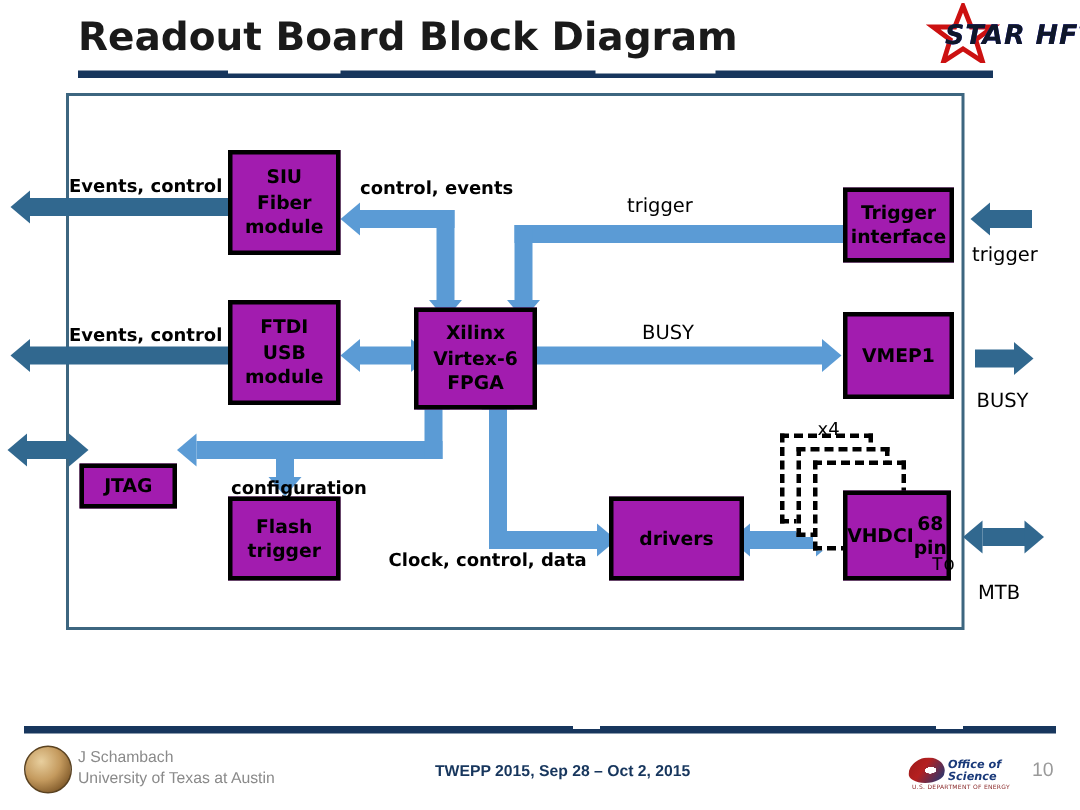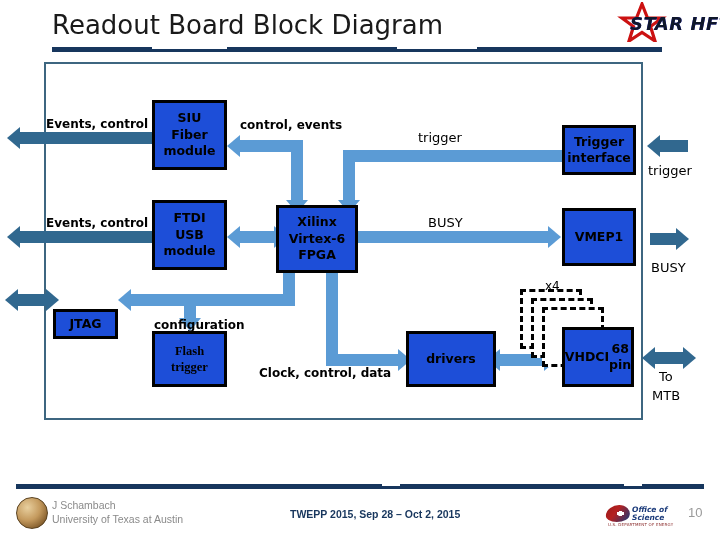--- a/index.html
+++ b/index.html
@@ -11,21 +11,21 @@
     overflow:hidden;
   }
   .abs{position:absolute;}
 
   
   #slide-title{
     left:52px; top:10px;
     font-size:26px;
     color:#1a1a1a;
     font-family:"DejaVu Sans", sans-serif;
-    font-weight:400;
+    font-weight:700;
     letter-spacing:0px;
     white-space:nowrap;
   }
   #header-rule{
     left:52px; top:47px; width:610px; height:5px;
     background:#17365d;
   }
   #header-rule .nick{position:absolute;top:-1px;height:3px;background:#ffffff;}
 
   
@@ -44,21 +44,21 @@
   #board-outline{
     left:44px; top:62px; width:599px; height:358px;
     border:2px solid #3d6680;
     box-sizing:border-box;
   }
 
   
   .block{
     box-sizing:border-box;
     border:3px solid #000000;
-    background:#1d4ed8;
+    background:#a21caf;
     display:flex; align-items:center; justify-content:center;
     text-align:center;
     font-family:"DejaVu Sans", sans-serif;
     font-weight:bold;
     font-size:12.5px;
     color:#000000;
     line-height:1.32;
     z-index:6;
   }
   .dashbox{
@@ -235,21 +235,21 @@
 <div class="block abs" style="left:152px;top:200px;width:75px;height:70px;flex-direction:column;">
   <span>FTDI</span>
   <span>USB</span>
   <span>module</span>
 </div>
 
 <div class="block abs" style="left:53px;top:285px;width:65px;height:30px;margin-top:24px;">
   <span>JTAG</span>
 </div>
 
-<div class="block abs" style="left:152px;top:331px;width:75px;height:56px;flex-direction:column;font-family:Liberation Serif, serif;">
+<div class="block abs" style="left:152px;top:331px;width:75px;height:56px;flex-direction:column;">
   <span>Flash</span>
   <span>trigger</span>
 </div>
 
 <div class="block abs" style="left:276px;top:205px;width:82px;height:68px;flex-direction:column;">
   <span>Xilinx</span>
   <span>Virtex-6</span>
   <span>FPGA</span>
 </div>
 
@@ -275,21 +275,21 @@
 <div class="lbl abs" style="left:46px;top:117px;">Events, control</div>
 <div class="lbl abs" style="left:46px;top:216px;">Events, control</div>
 <div class="lbl abs" style="left:240px;top:118px;">control, events</div>
 <div class="lbl-plain abs" style="left:418px;top:130px;">trigger</div>
 <div class="lbl-plain abs" style="left:428px;top:215px;">BUSY</div>
 <div class="lbl abs" style="left:154px;top:281px;margin-top:37px;">configuration</div>
 <div class="lbl abs" style="left:259px;top:366px;">Clock, control, data</div>
 <div class="lbl-plain abs" style="left:545px;top:279px;font-size:12px;">x4</div>
 <div class="lbl-plain abs" style="left:648px;top:163px;">trigger</div>
 <div class="lbl-plain abs" style="left:651px;top:260px;">BUSY</div>
-<div class="lbl-plain abs" style="left:659px;top:369px;">To</div>
+<div class="lbl-plain abs" style="left:621px;top:369px;font-family:Liberation Mono, monospace;">To</div>
 <div class="lbl-plain abs" style="left:652px;top:388px;">MTB</div>
 
 <div class="abs" id="footer-rule">
   <div class="nick" style="left:366px;width:18px;"></div>
   <div class="nick" style="left:608px;width:18px;"></div>
 </div>
 <div class="abs" id="ut-seal"></div>
 <div class="abs footer-txt" style="left:52px;top:499px;">J Schambach</div>
 <div class="abs footer-txt" style="left:52px;top:513px;">University of Texas at Austin</div>
 <div class="abs" id="conf-line">TWEPP 2015, Sep 28 – Oct 2, 2015</div>

